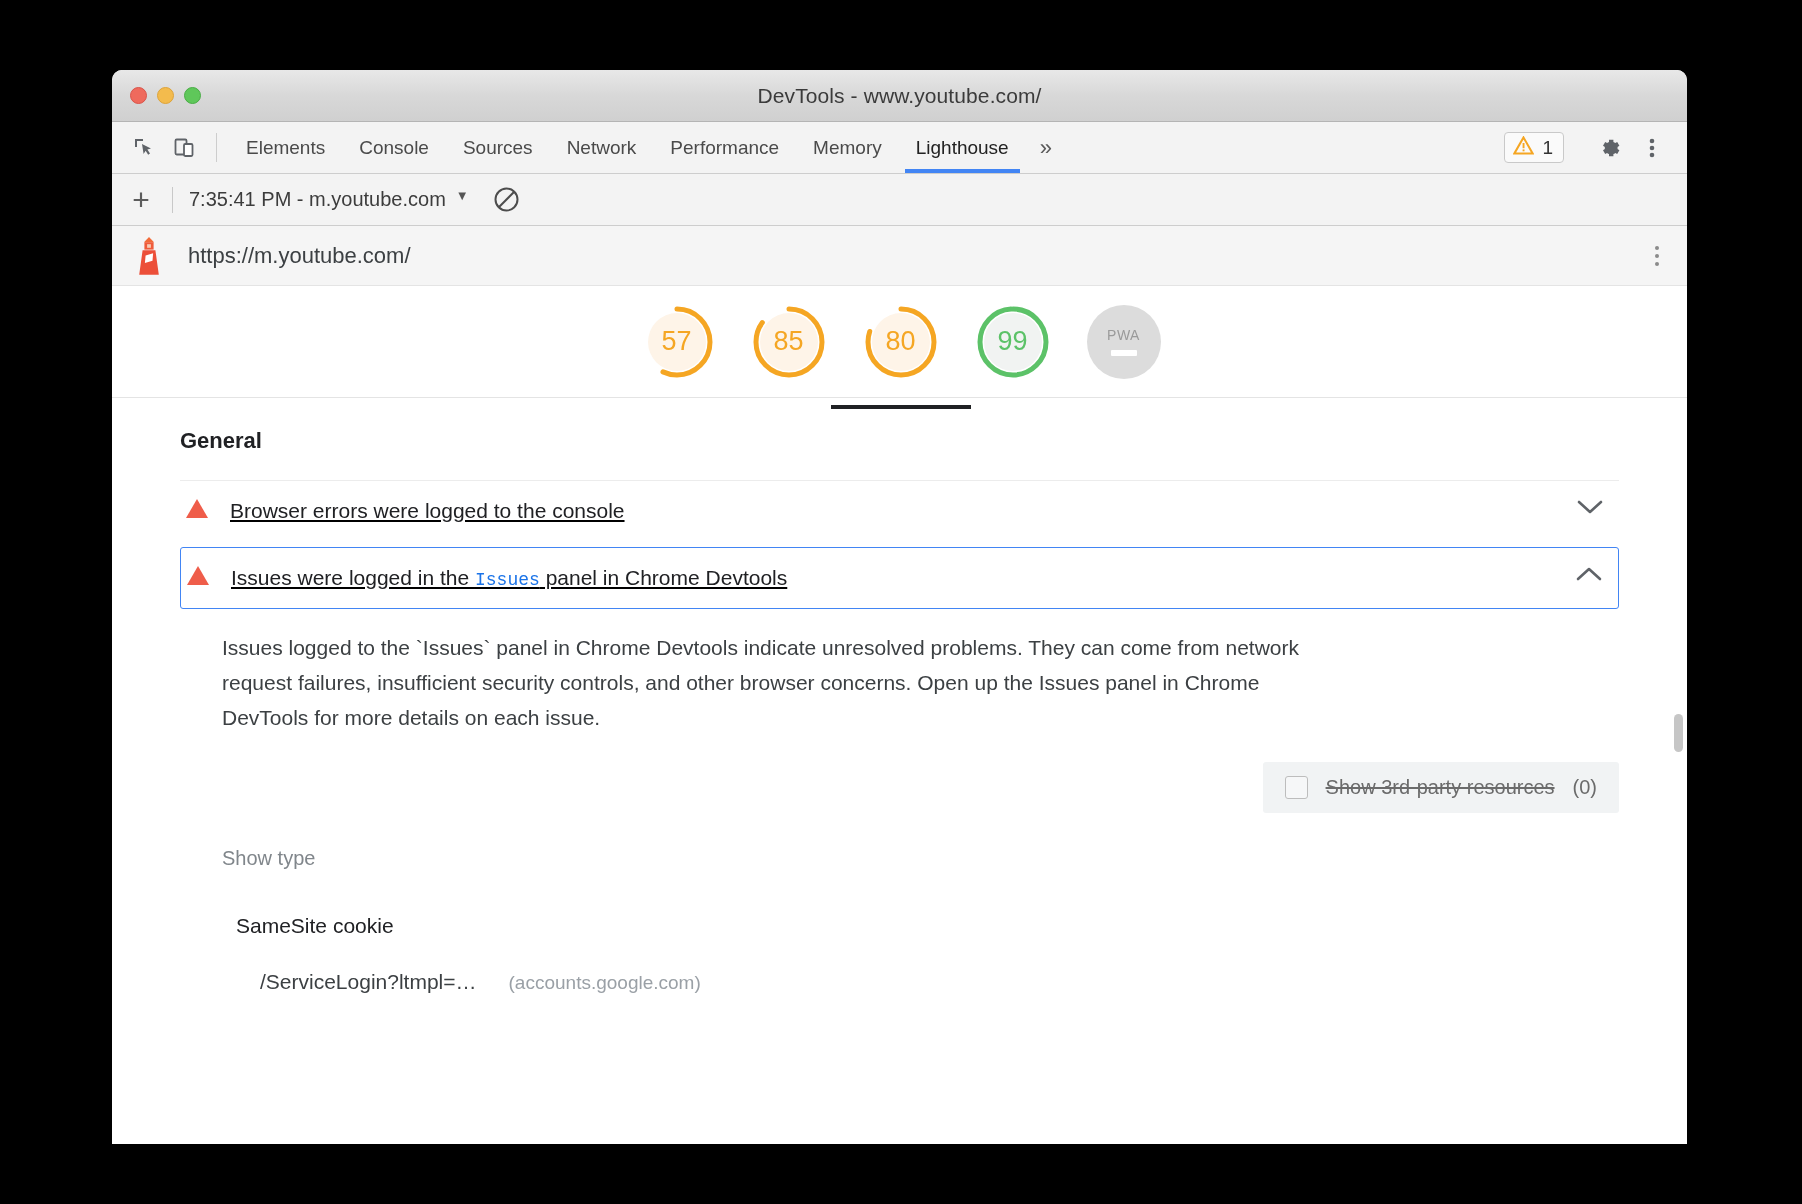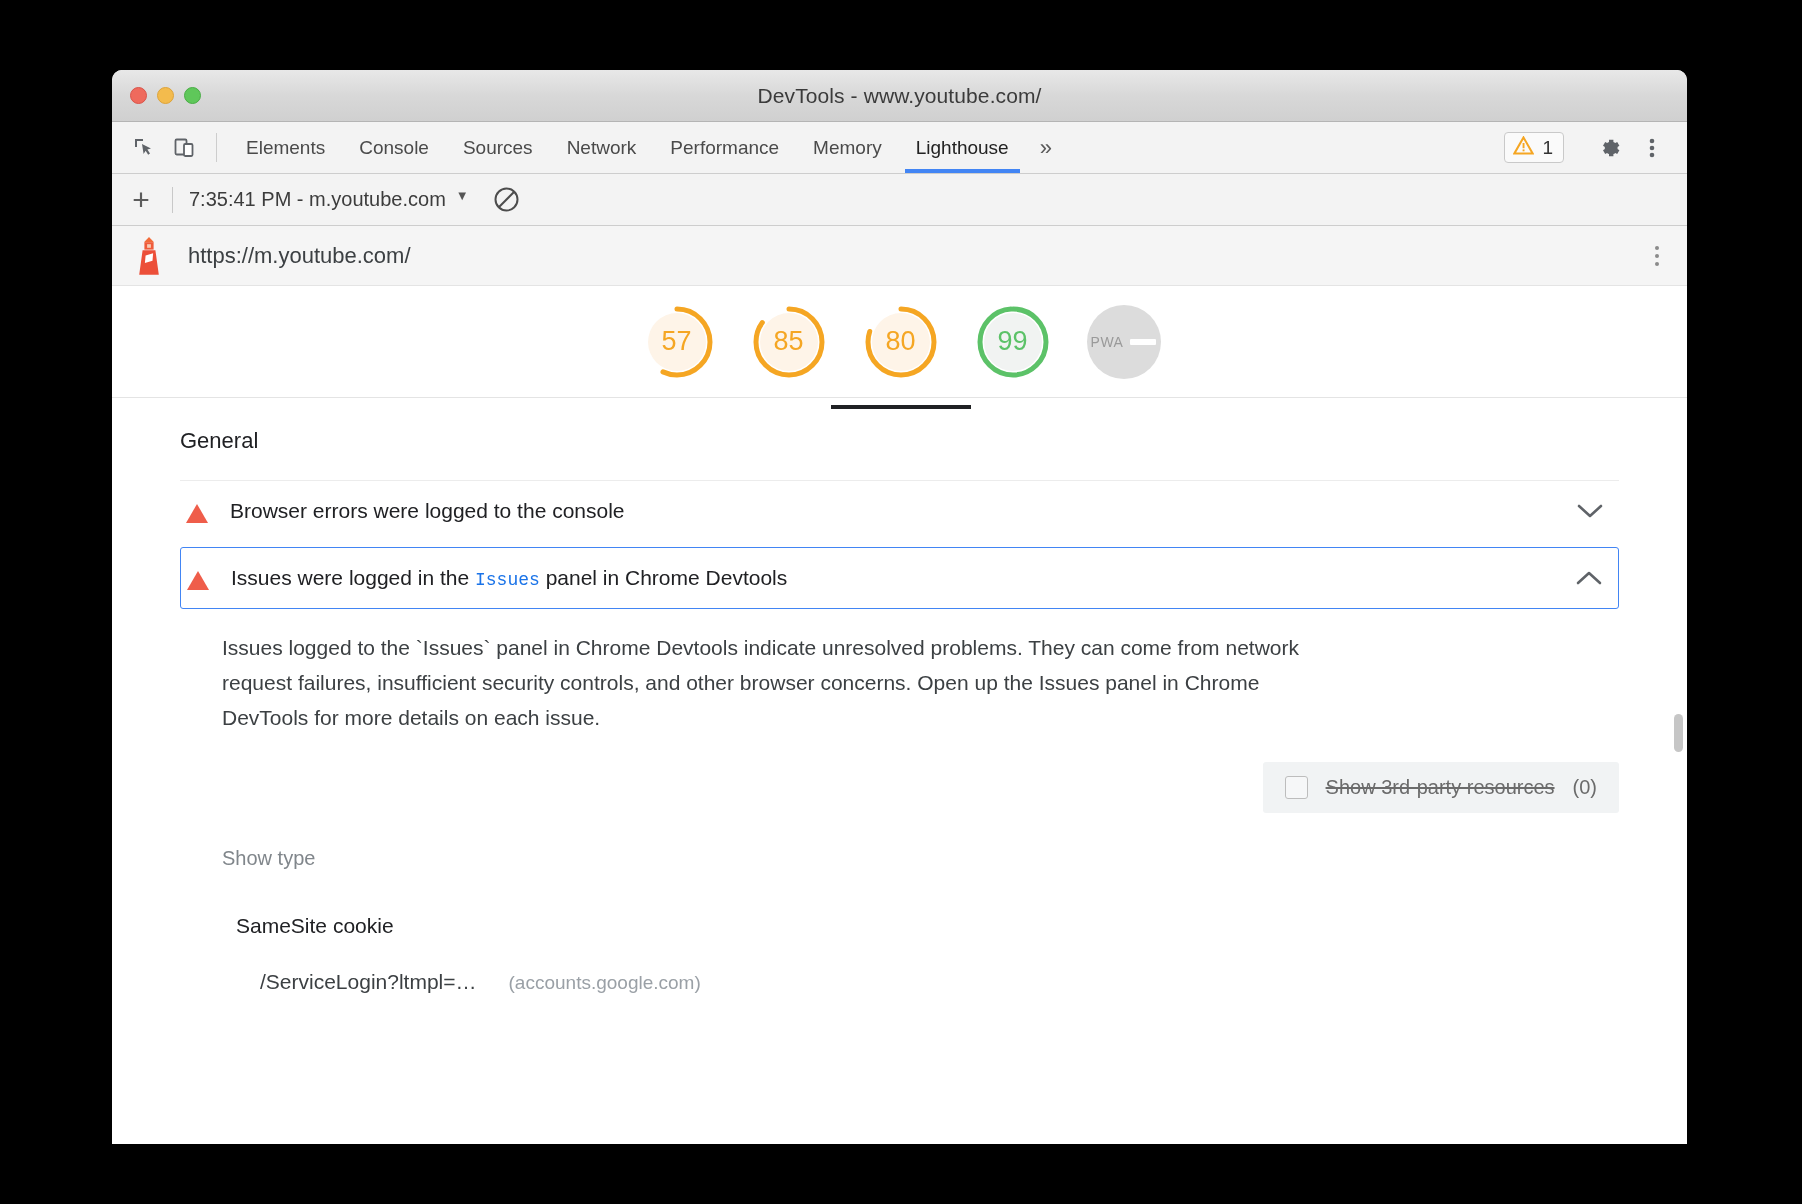--- a/index.html
+++ b/index.html
@@ -142,38 +142,38 @@
   .gauge-wrap .num {
     position: absolute; inset: 0; display: flex; align-items: center;
     justify-content: center; font-size: 27px; font-weight: 400;
   }
   .gauge-wrap.sel::after {
     content: ""; position: absolute; left: -32px; right: -32px; bottom: -29px;
     height: 4px; background: #202124;
   }
   .pwa-badge {
     width: 74px; height: 74px; border-radius: 50%;
-    background: #dcdcdc; display: flex; flex-direction: row;
+    background: #dcdcdc; display: flex; flex-direction: column;
     align-items: center; justify-content: center; gap: 7px; cursor: pointer;
   }
   .pwa-badge .lbl { font-size: 14px; color: #9a9a9a; letter-spacing: 0.5px; }
   .pwa-badge .dash { width: 26px; height: 6px; background: #fff; border-radius: 1px; }
 
   
   .rbody { padding: 0 68px; position: relative; }
   .section-title {
-    font-size: 22px; font-weight: normal; color: #202124;
+    font-size: 22px; font-weight: bold; color: #202124;
     padding: 30px 0 26px 0;
   }
   .hrule { height: 1px; background: #ececec; }
 
   .audit {
-    display: flex; align-items: flex-end;
+    display: flex; align-items: flex-start;
     padding: 18px 16px 18px 6px;
-    cursor: pointer; position: relative;
+    cursor: pointer; position: relative; text-decoration: underline;
   }
   .audit.highlight {
     border: 1px solid #4285f4;
     border-radius: 3px;
     margin: 6px 0 0 0;
   }
   .tri {
     width: 0; height: 0; margin-right: 22px; flex: none;
     border-left: 11px solid transparent; border-right: 11px solid transparent;
     border-bottom: 19px solid #ef5d4a;

